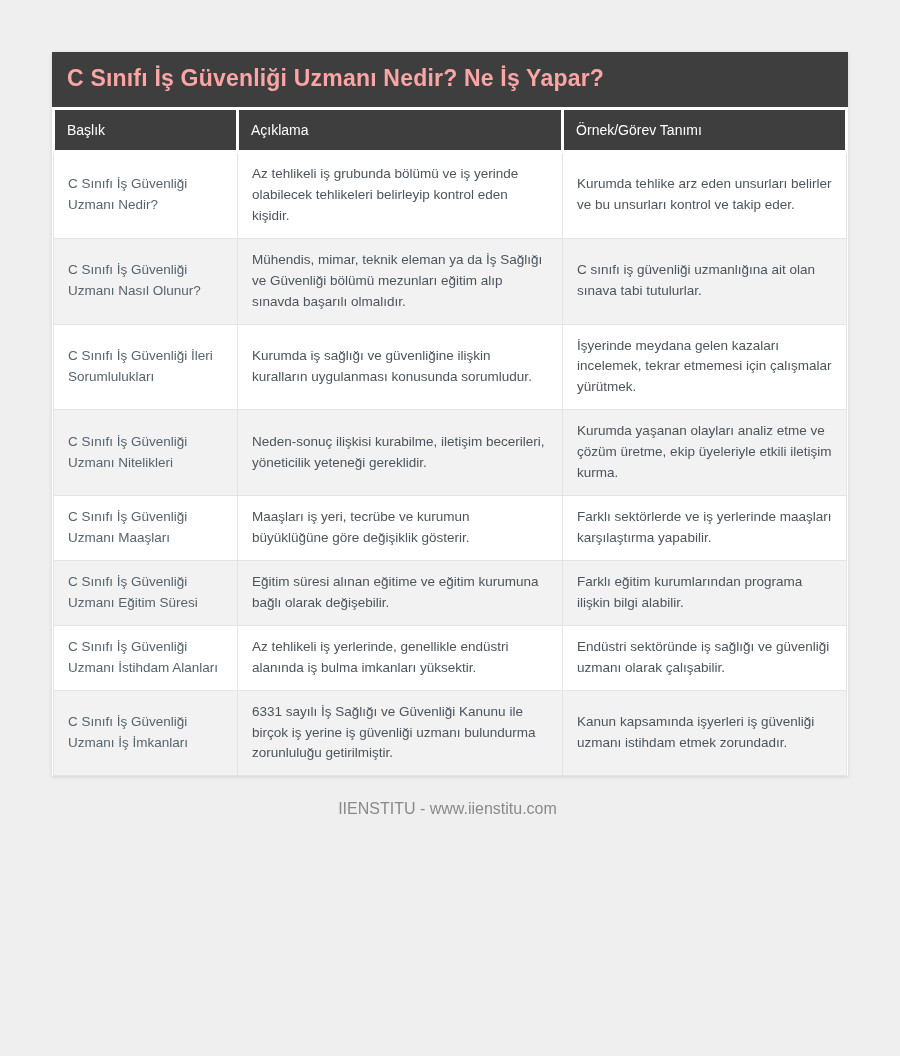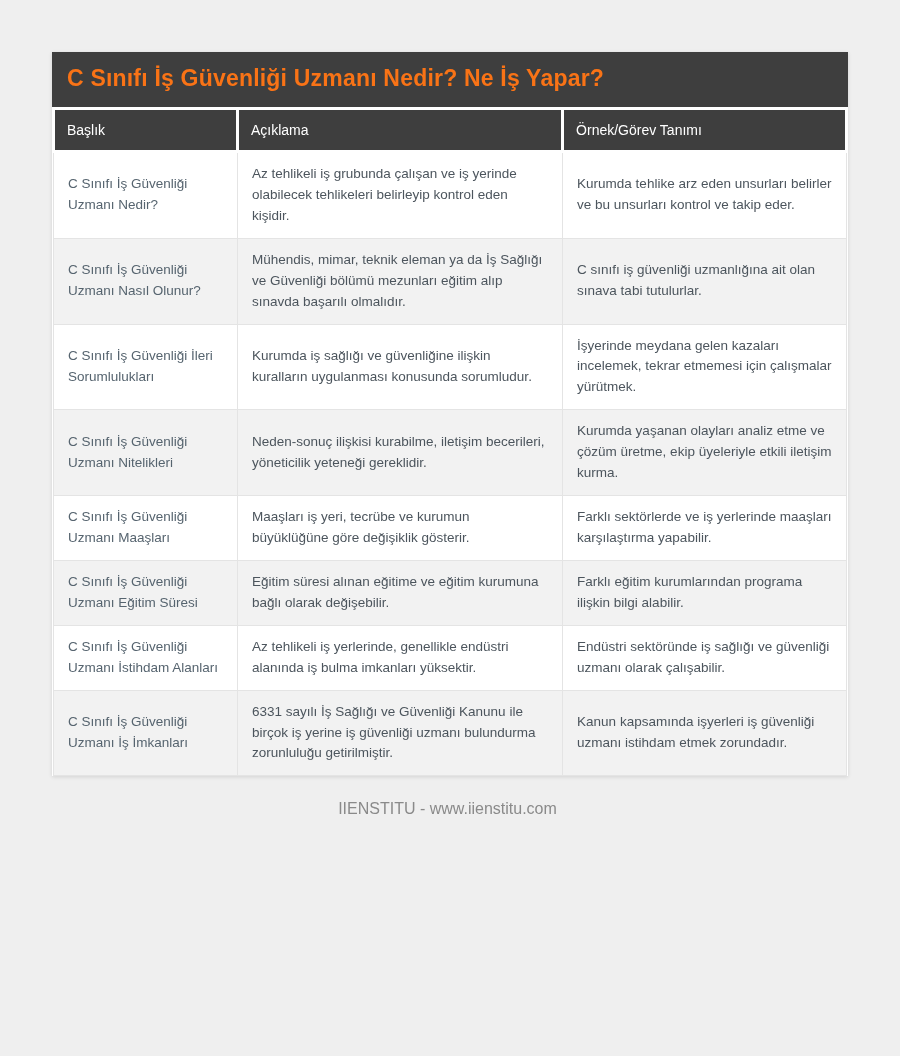--- a/index.html
+++ b/index.html
@@ -19,21 +19,21 @@
   .card {
     width: 796px;
     margin: 0 auto;
     position: relative;
     top: 52px;
     background: #ffffff;
     box-shadow: 0 1px 4px rgba(0,0,0,0.12);
   }
   .card-title {
     background: #3e3e3e;
-    color: #f97316;
+    color: #fca5a5;
     font-size: 23px;
     font-weight: bold;
     padding: 13px 15px 15px 15px;
     letter-spacing: 0.2px;
   }
   table {
     width: 100%;
     border-collapse: collapse;
     table-layout: fixed;
   }
@@ -88,21 +88,21 @@
       <thead>
         <tr>
           <th>Başlık</th>
           <th>Açıklama</th>
           <th>Örnek/Görev Tanımı</th>
         </tr>
       </thead>
       <tbody>
   <tr>
     <td class="c1">C Sınıfı İş Güvenliği Uzmanı Nedir?</td>
-    <td class="c2">Az tehlikeli iş grubunda çalışan ve iş yerinde olabilecek tehlikeleri belirleyip kontrol eden kişidir.</td>
+    <td class="c2">Az tehlikeli iş grubunda bölümü ve iş yerinde olabilecek tehlikeleri belirleyip kontrol eden kişidir.</td>
     <td class="c3">Kurumda tehlike arz eden unsurları belirler ve bu unsurları kontrol ve takip eder.</td>
   </tr>
 
 
   <tr>
     <td class="c1">C Sınıfı İş Güvenliği Uzmanı Nasıl Olunur?</td>
     <td class="c2">Mühendis, mimar, teknik eleman ya da İş Sağlığı ve Güvenliği bölümü mezunları eğitim alıp sınavda başarılı olmalıdır.</td>
     <td class="c3">C sınıfı iş güvenliği uzmanlığına ait olan sınava tabi tutulurlar.</td>
   </tr>
 

